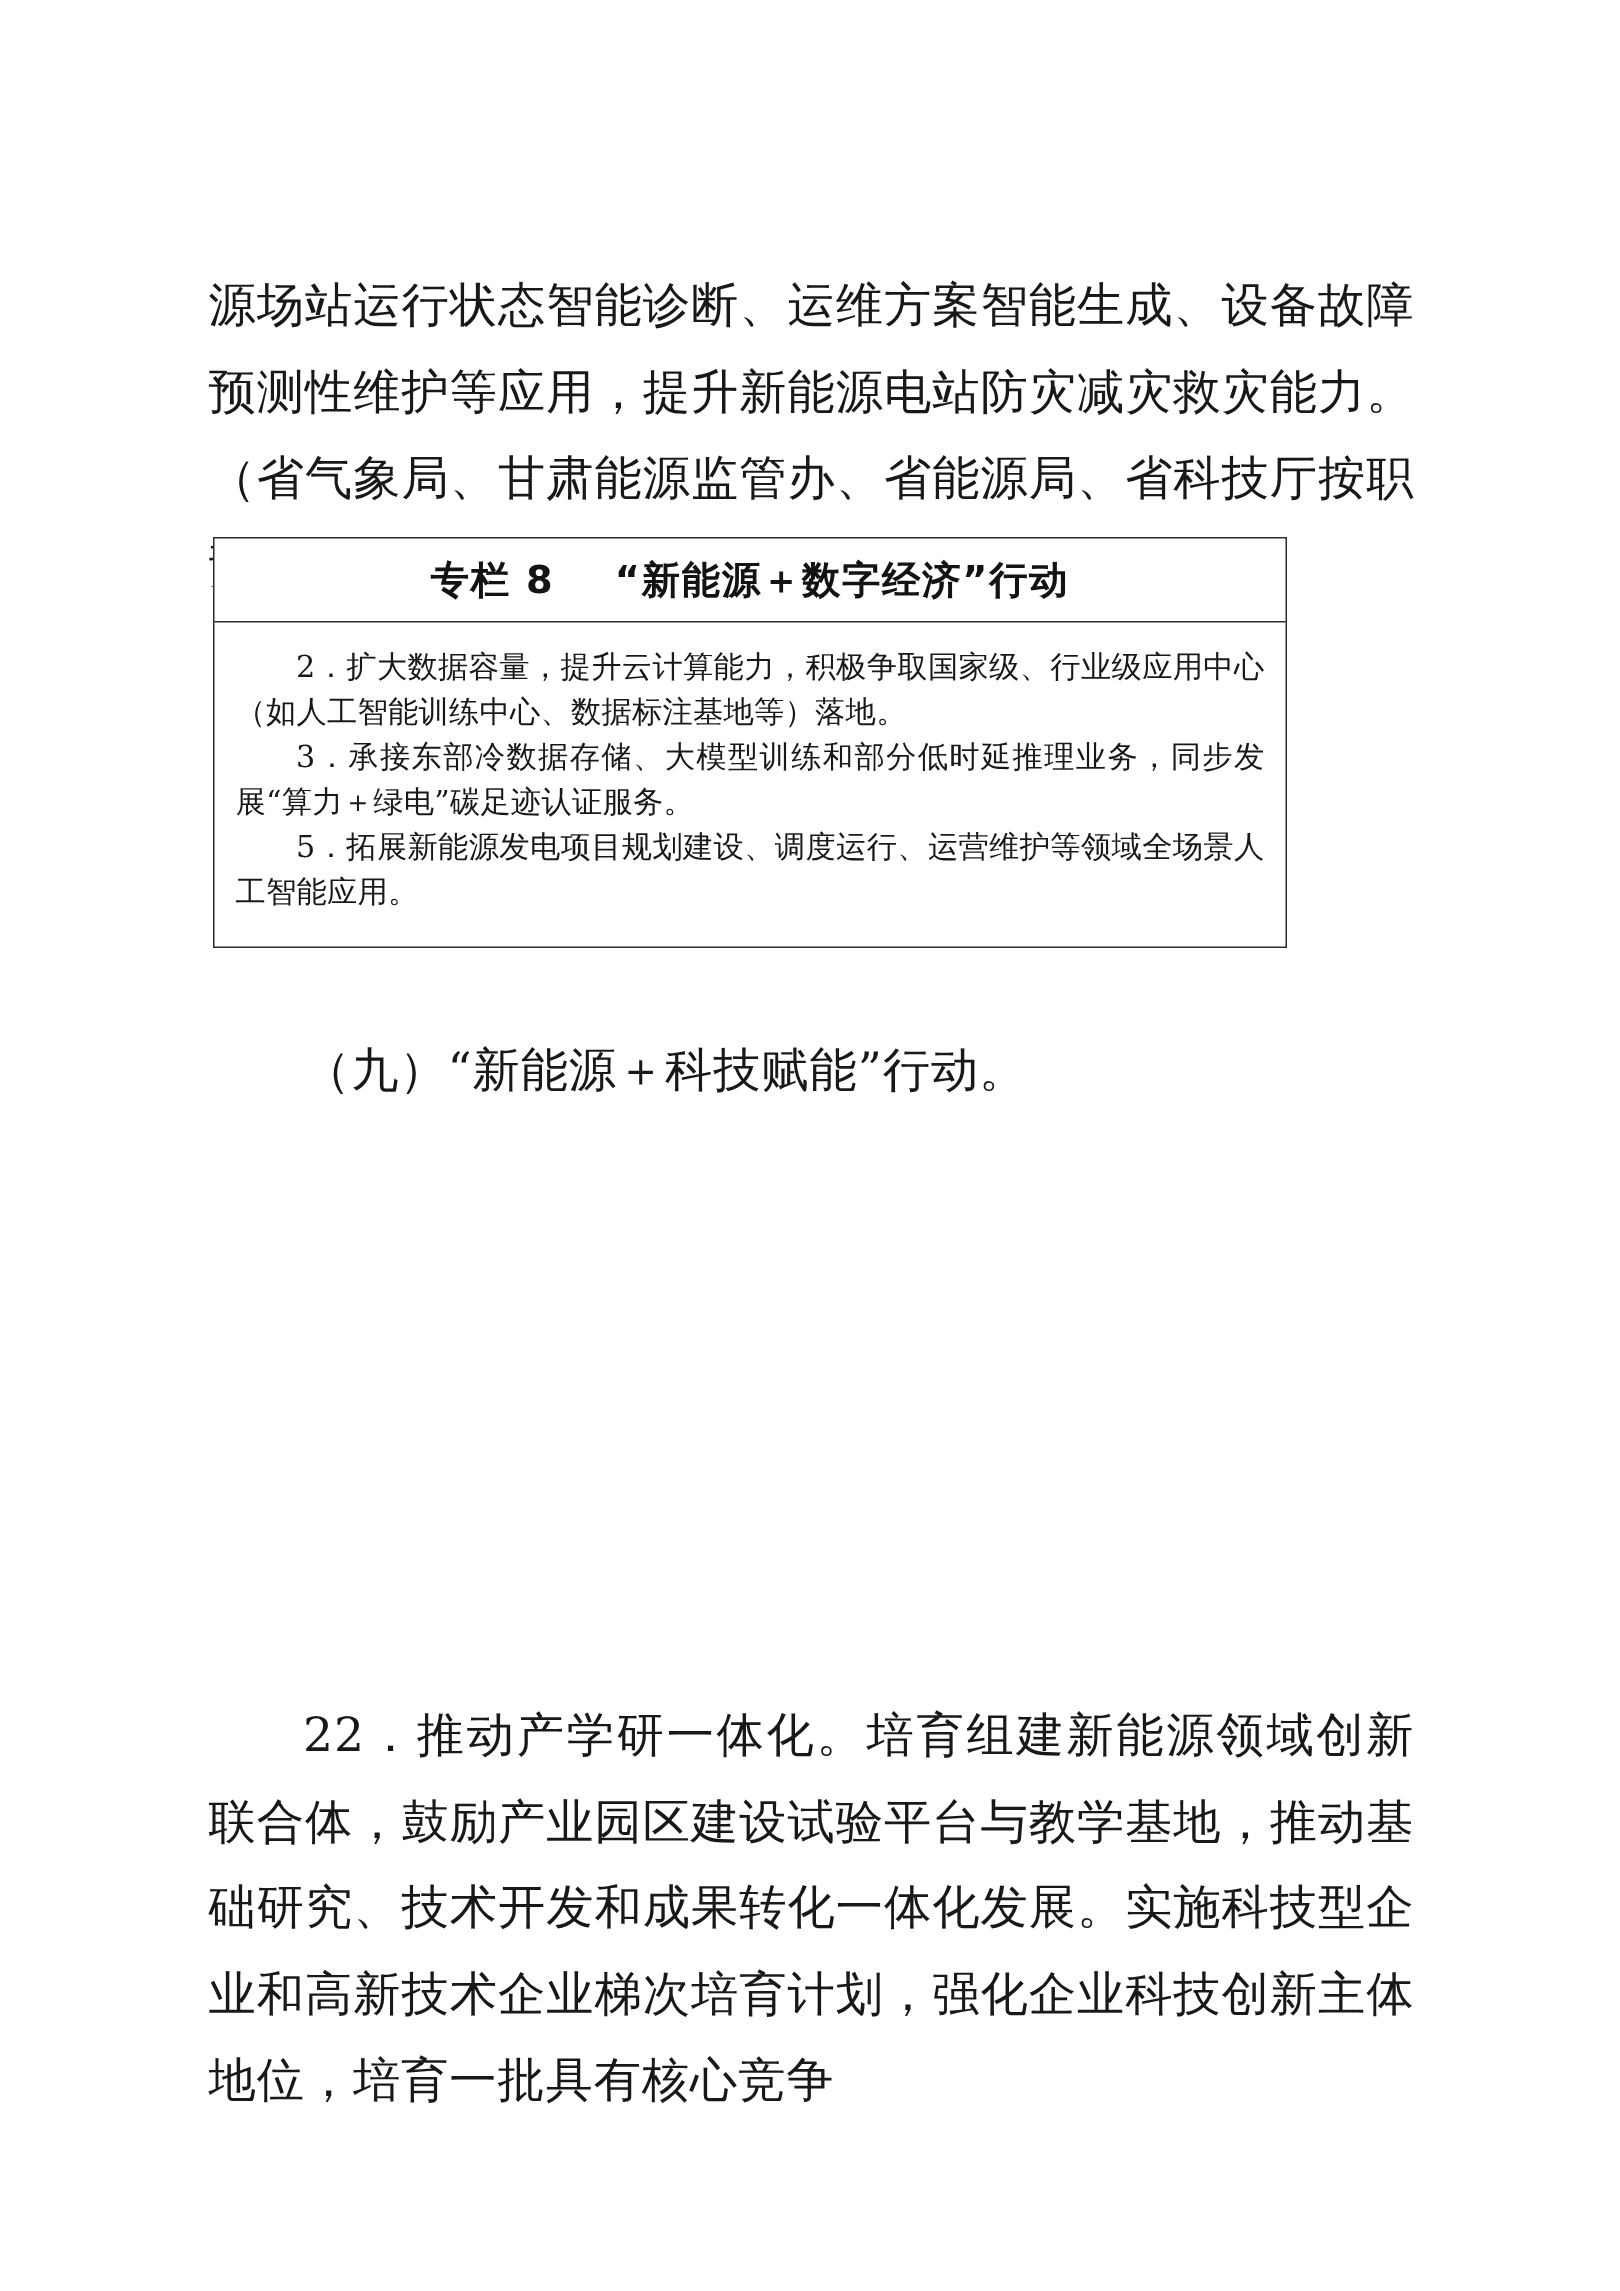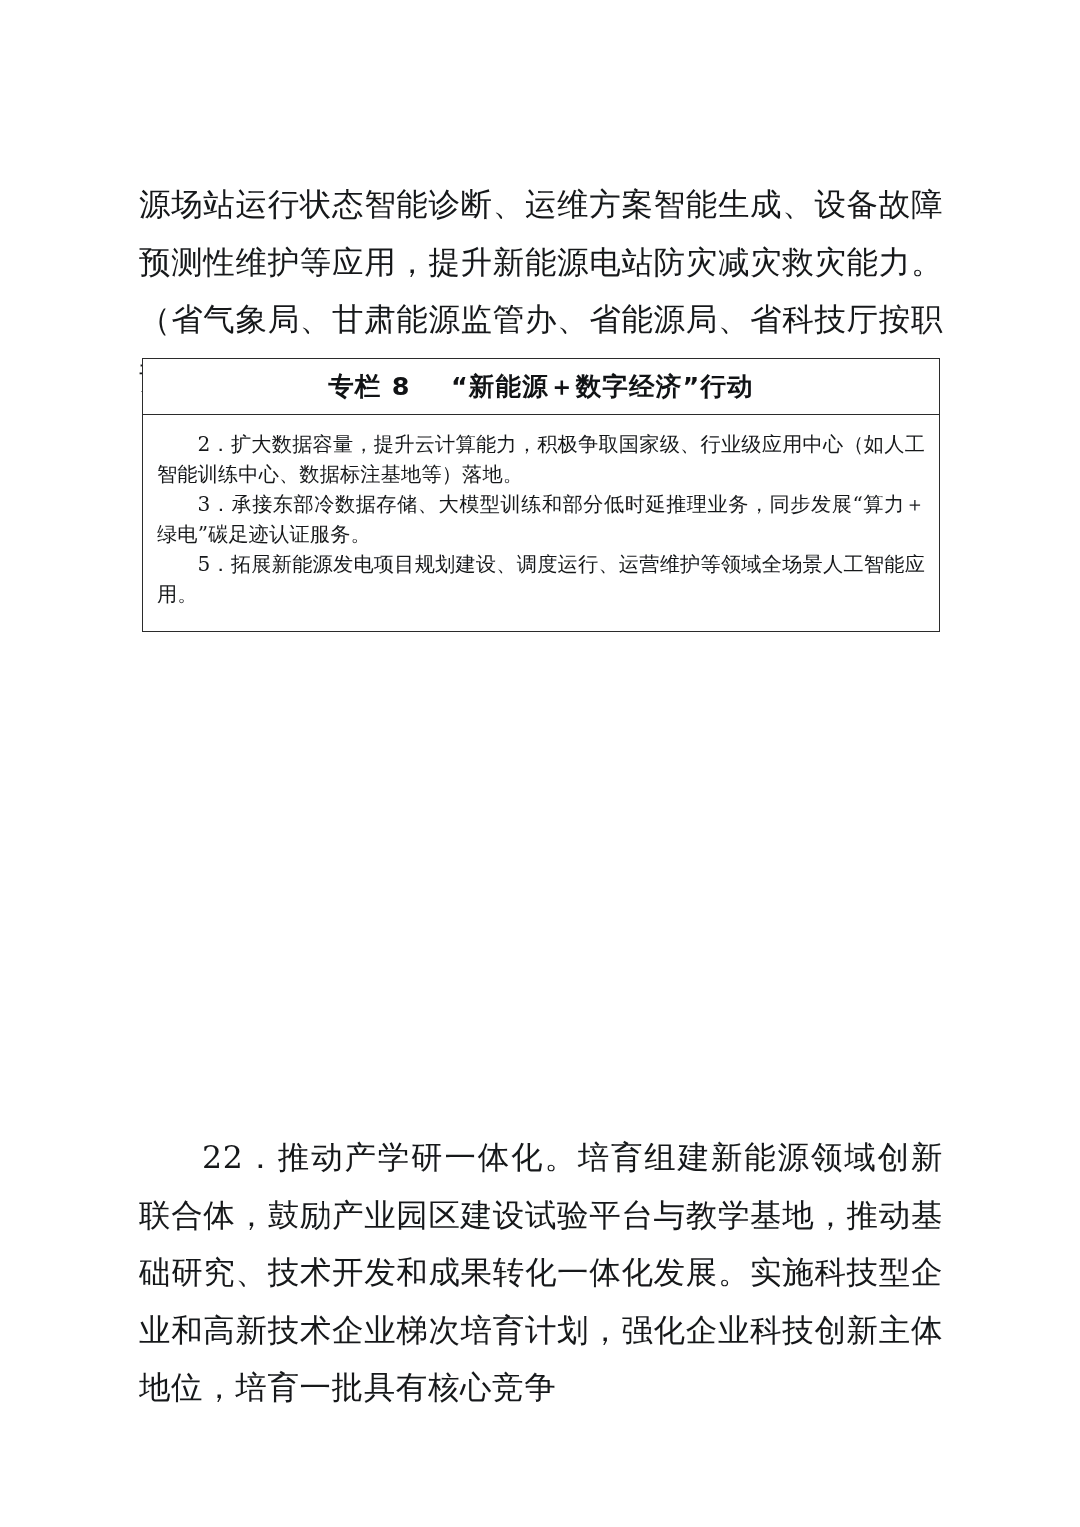--- a/index.html
+++ b/index.html
@@ -40,21 +40,21 @@
   }
   .indent2 {
     text-indent: 2em;
   }
 
   
   .feature-box {
     position: absolute;
     left: 142px;
     top: 358px;
-    width: 798px;
+    width: 716px;
     border: 1.6px solid #2b2b2b;
     box-sizing: border-box;
     background: #fff;
   }
   .feature-box-head {
     height: 55px;
     border-bottom: 1.3px solid #2b2b2b;
     display: flex;
     align-items: center;
     justify-content: center;
@@ -131,20 +131,21 @@
     <div class="feature-box-head">
       <div class="feature-box-title">专栏 8    “新能源＋数字经济”行动</div>
     </div>
     <div class="feature-box-body">
       <p class="feature-item">2．扩大数据容量，提升云计算能力，积极争取国家级、行业级应用中心（如人工智能训练中心、数据标注基地等）落地。</p>
       <p class="feature-item">3．承接东部冷数据存储、大模型训练和部分低时延推理业务，同步发展“算力＋绿电”碳足迹认证服务。</p>
       <p class="feature-item">5．拓展新能源发电项目规划建设、调度运行、运营维护等领域全场景人工智能应用。</p>
     </div>
   </div>
 
+  <div class="section-heading">（九）“新能源＋科技赋能”行动。</div>
 
 
   <div class="body-block" id="para-22">
     <p class="indent2">22．推动产学研一体化。培育组建新能源领域创新联合体，鼓励产业园区建设试验平台与教学基地，推动基础研究、技术开发和成果转化一体化发展。实施科技型企业和高新技术企业梯次培育计划，强化企业科技创新主体地位，培育一批具有核心竞争</p>
   </div>
 
   <div class="page-footer">
     <span class="inner">—  12  —</span>
   </div>
 

